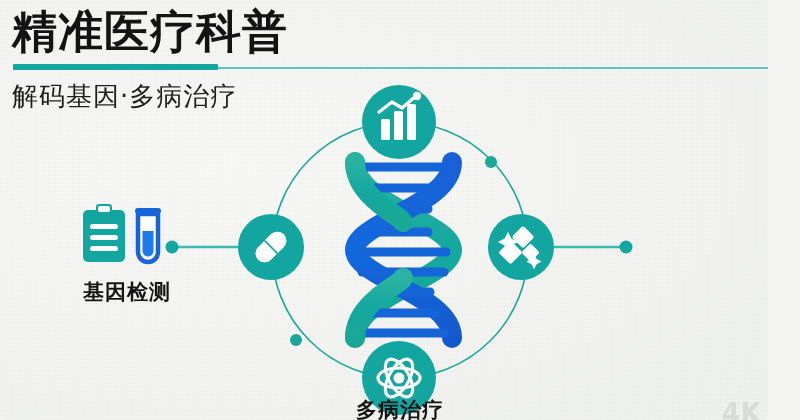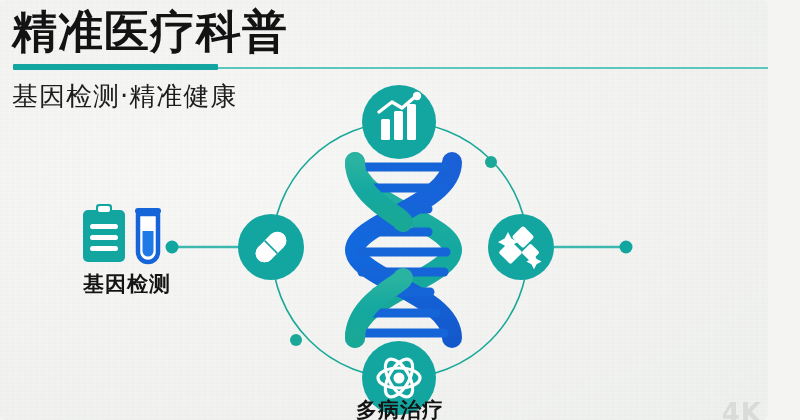--- a/index.html
+++ b/index.html
@@ -103,20 +103,21 @@
   }
   .side-item.left  { left: 62px;  top: 198px; width: 130px; }
   .side-item.right { left: 608px; top: 198px; width: 130px; }
   .side-icon {
     height: 72px;
     display: flex;
     align-items: center;
     justify-content: center;
   }
   .side-label {
+    margin-top: 8px;
     font-size: 21px;
     font-weight: 700;
     color: #141414;
     letter-spacing: 1px;
     white-space: nowrap;
   }
 
   
   .bottom-label {
     position: absolute;
@@ -149,21 +150,21 @@
 
 <div id="poster">
 
   <div class="title">精准医疗科普</div>
 
   <div class="rule-wrap">
     <div class="rule-thin"></div>
     <div class="rule-thick"></div>
   </div>
 
-  <div class="subtitle">基因检测·精准健康</div>
+  <div class="subtitle">解码基因·多病治疗</div>
 
   <svg class="diagram" viewBox="0 0 800 420">
     <defs>
       <linearGradient id="gTeal" x1="0" y1="0" x2="0" y2="1">
         <stop offset="0%" stop-color="#2ab3a0"></stop>
         <stop offset="50%" stop-color="#14a8a0"></stop>
         <stop offset="100%" stop-color="#1aa896"></stop>
       </linearGradient>
       <linearGradient id="gBlue" x1="0" y1="0" x2="0" y2="1">
         <stop offset="0%" stop-color="#1a5fd6"></stop>

